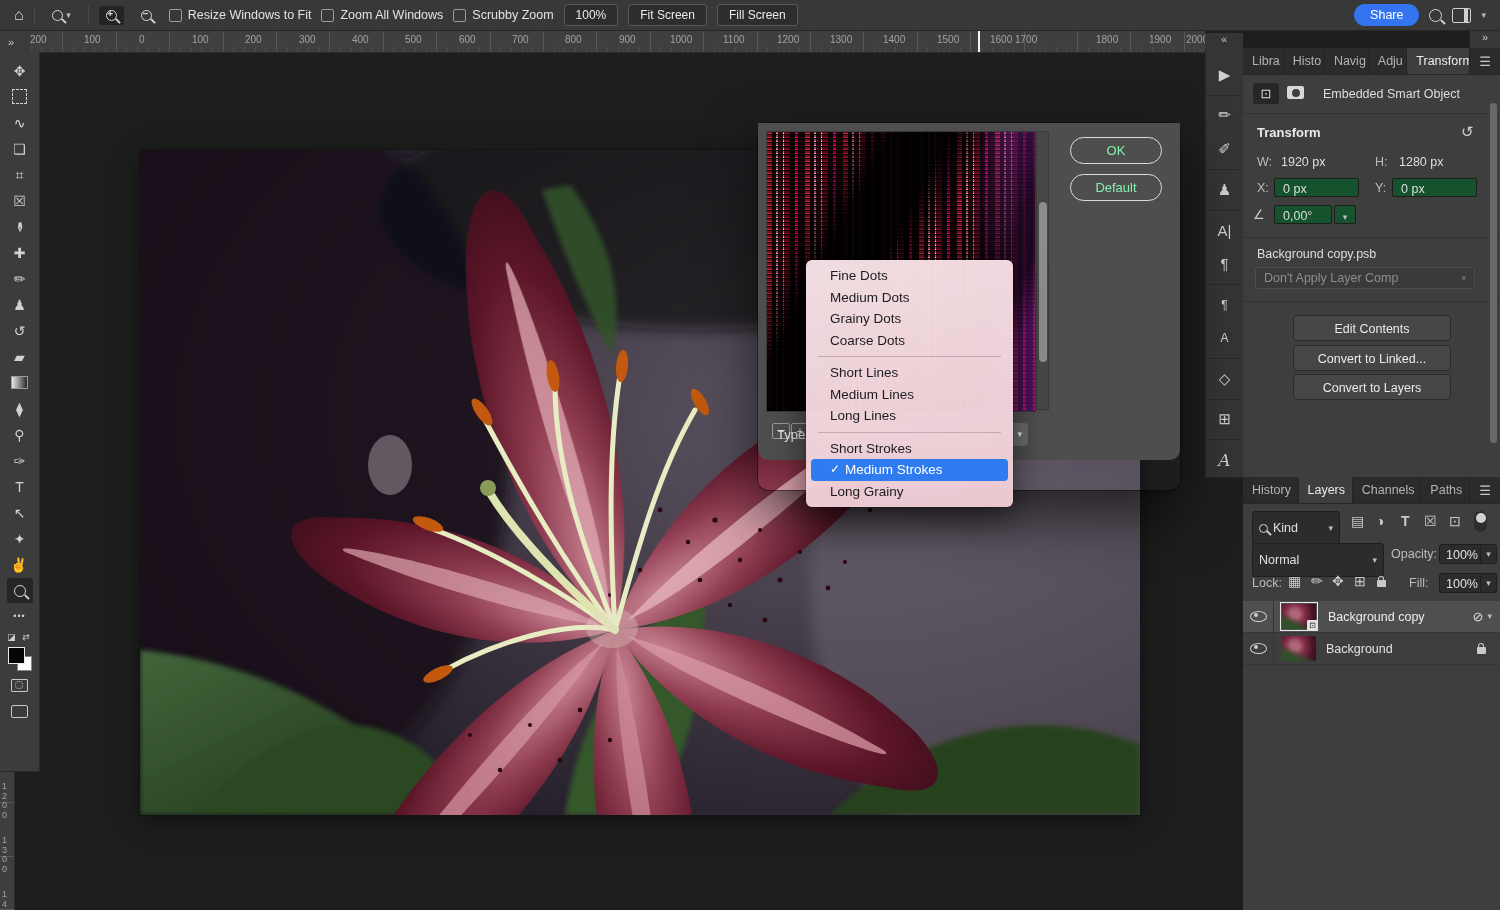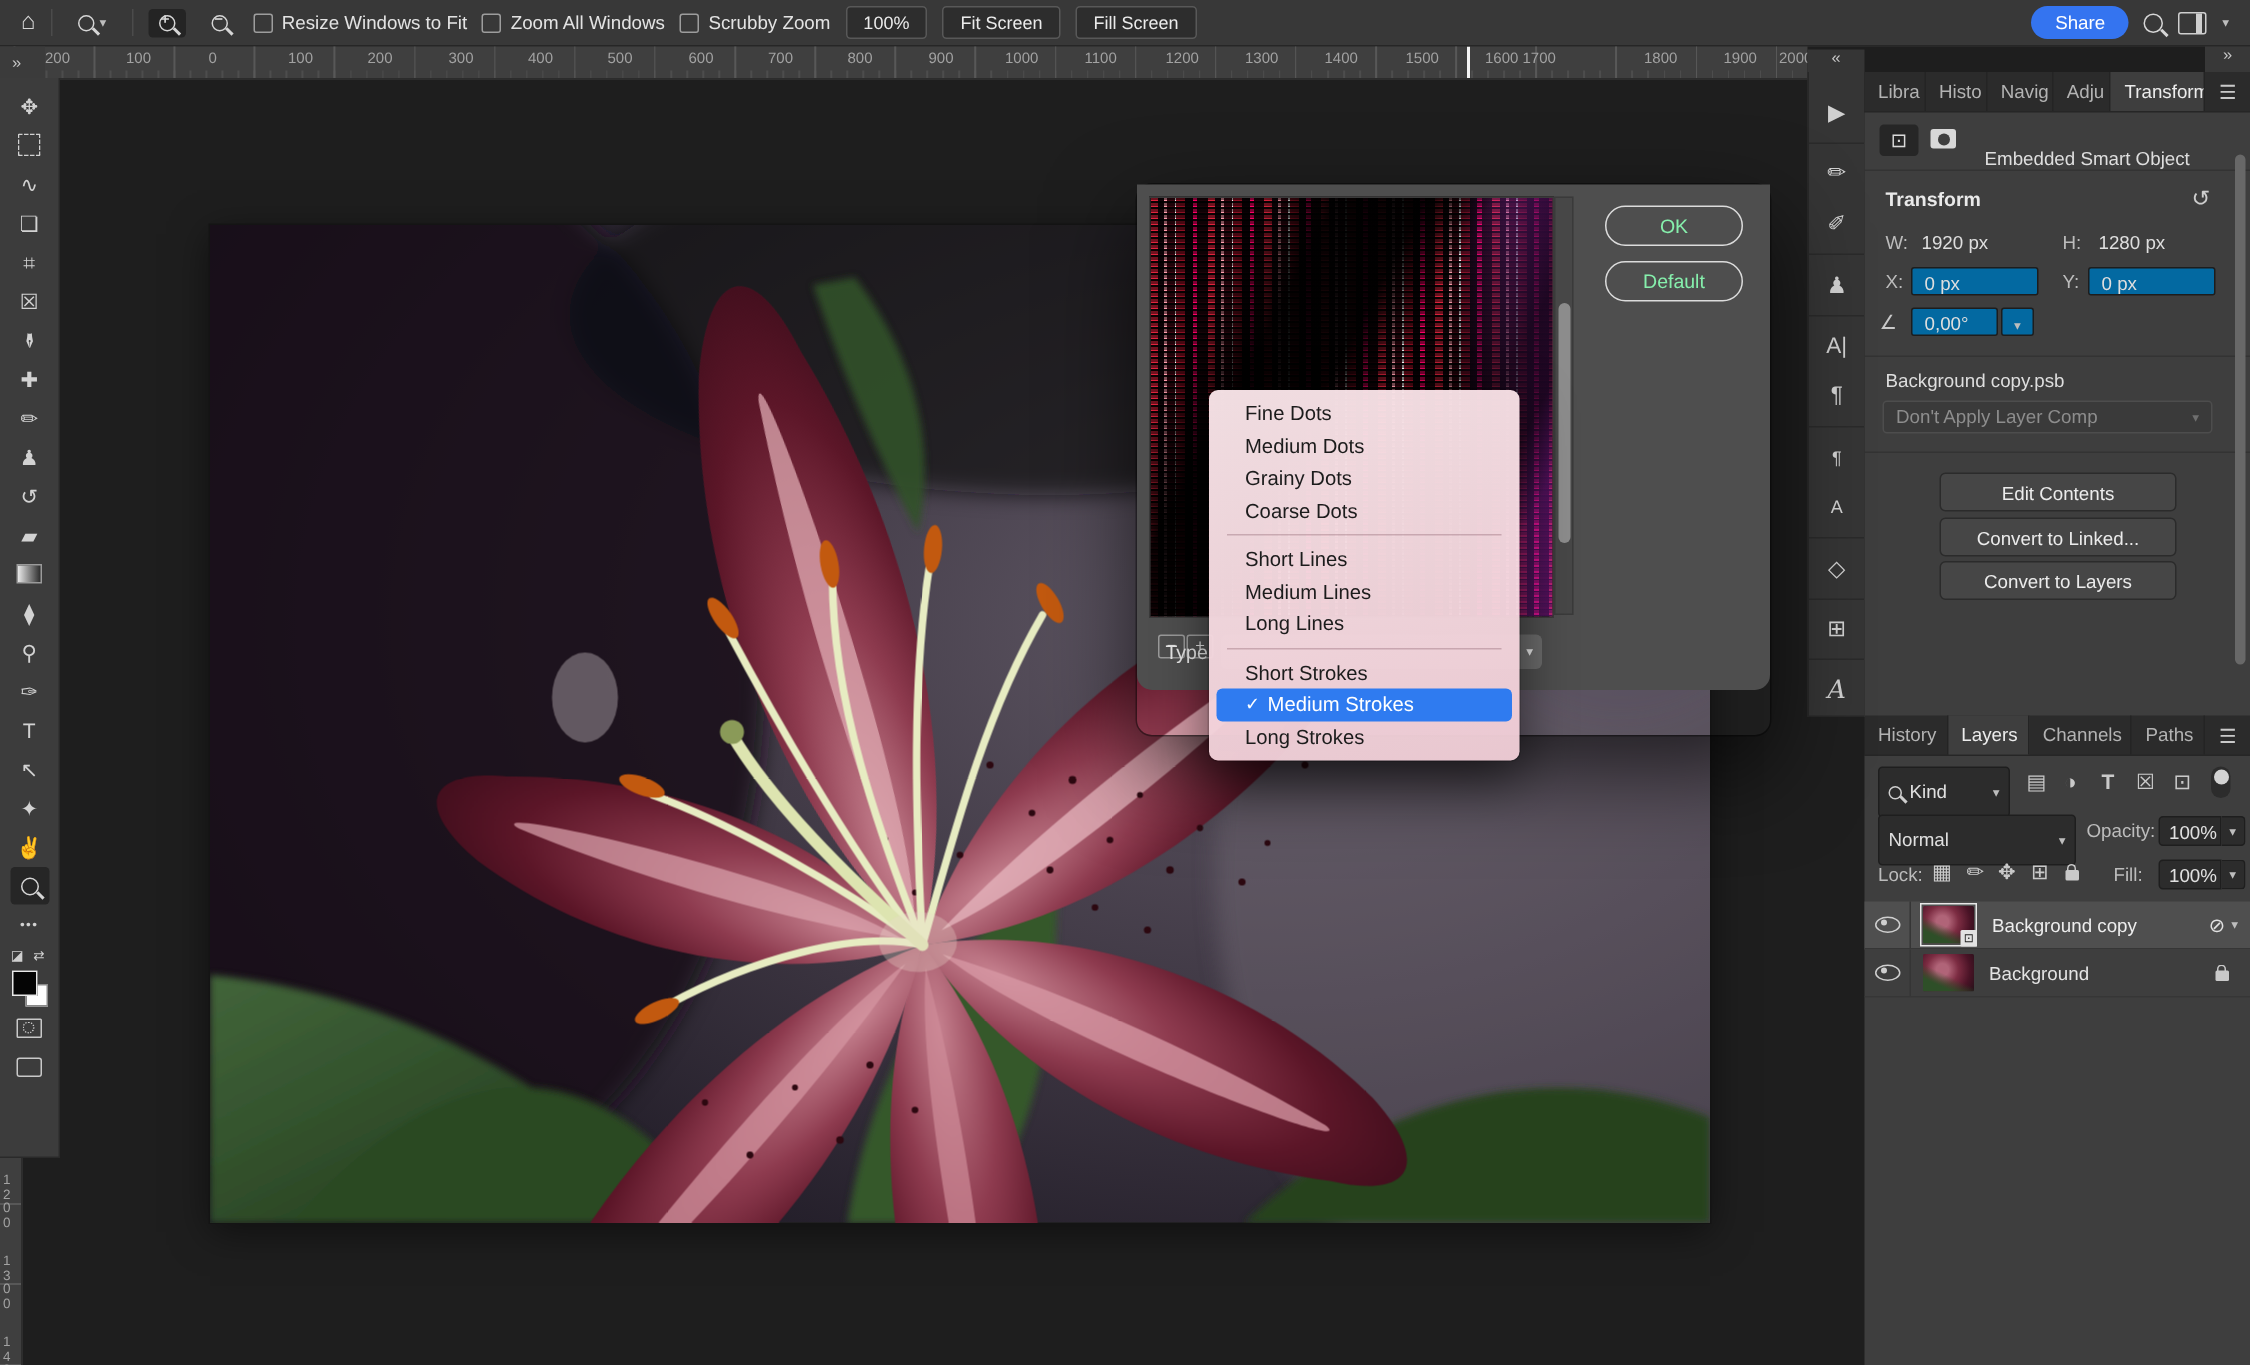--- a/index.html
+++ b/index.html
@@ -63,21 +63,21 @@
   .collapseR{left:1470px;top:31px;width:30px;height:17px;color:#c9c9c9;font-size:11px;display:flex;justify-content:center;background:#383838}
   
   .ptabs{display:flex;align-items:stretch;background:#2b2b2b;height:26px;border-bottom:1px solid #262626}
   .ptab{display:flex;align-items:center;padding:0 9px;color:#b3b3b3;font-size:12.5px;border-right:1px solid #242424;
         white-space:nowrap;overflow:hidden}
   .ptab.active{background:#3e3e3e;color:#ececec}
   .phamb{margin-left:auto;display:flex;align-items:center;padding:0 9px;color:#c9c9c9;font-size:13px}
   .pbody{background:#3e3e3e}
   .plabel{color:#bcbcbc;font-size:12.5px}
   .pvalue{color:#dedede;font-size:12.5px}
-  .pin{background:#0369a1;border:1px solid #1d1d1d;border-radius:2px;height:19px;line-height:20px;
+  .pin{background:#14532d;border:1px solid #1d1d1d;border-radius:2px;height:19px;line-height:20px;
        padding:0 8px;color:#dedede;font-size:12.5px;box-sizing:border-box}
   .pdiv{height:1px;background:#333}
   .pbtn{display:block;width:158px;height:26px;background:#464646;border:1px solid #2b2b2b;border-radius:4px;
         color:#ebebeb;font-size:12.5px;text-align:center;line-height:24px;margin:0 auto}
   .dsel{background:#3a3a3a;border:1px solid #4d4d4d;border-radius:3px;height:22px;line-height:22px;color:#8d8d8d;
         font-size:12.5px;padding:0 8px;display:flex;align-items:center;box-sizing:border-box}
   .iconbtn{width:26px;height:21px;display:flex;align-items:center;justify-content:center;border-radius:3px;color:#d9d9d9;font-size:13px}
   .iconbtn.active{background:#262626}
   .masksym{width:17px;height:13px;background:#d8d8d8;border-radius:2px;position:relative;display:inline-block}
   .masksym::after{content:"";position:absolute;left:4.5px;top:2.5px;width:8px;height:8px;background:#3e3e3e;border-radius:50%}
@@ -456,21 +456,21 @@
     <span class="ptab" style="max-width:38px">Navig</span>
     <span class="ptab" style="max-width:36px">Adju</span>
     <span class="ptab active">Transform</span>
     <span class="phamb">☰</span>
   </div>
   <div class="pbody" style="height:403px;position:relative">
     <span class="iconbtn active" style="position:absolute;left:10px;top:8px">
         <span>⊡</span>
       </span>
     <span style="position:absolute;left:44px;top:11px" class="masksym"></span>
-    <span class="pvalue" style="position:absolute;left:80px;top:24px">Embedded Smart Object</span>
+    <span class="pvalue" style="position:absolute;left:80px;top:12px">Embedded Smart Object</span>
     <div class="pdiv" style="position:absolute;left:0;top:38px;width:100%"></div>
     <span style="position:absolute;left:14px;top:50px;font-weight:bold;color:#e9e9e9">Transform</span>
     <span style="position:absolute;left:218px;top:48px;color:#cdcdcd;font-size:15px">↺</span>
     <span class="plabel" style="position:absolute;left:14px;top:80px">W:</span>
     <span class="pvalue" style="position:absolute;left:38px;top:80px">1920 px</span>
     <span class="plabel" style="position:absolute;left:132px;top:80px">H:</span>
     <span class="pvalue" style="position:absolute;left:156px;top:80px">1280 px</span>
     <span class="plabel" style="position:absolute;left:14px;top:106px">X:</span>
     <span class="pin" style="position:absolute;left:31px;top:103px;width:85px">0 px</span>
     <span class="plabel" style="position:absolute;left:132px;top:106px">Y:</span>
@@ -586,14 +586,14 @@
   <div class="msep"></div>
   <div class="mitem">Short Lines</div>
   <div class="mitem">Medium Lines</div>
   <div class="mitem">Long Lines</div>
   <div class="msep"></div>
   <div class="mitem">Short Strokes</div>
   <div class="mitem sel">
     <span class="mcheck">✓</span>
     <span>Medium Strokes</span>
   </div>
-  <div class="mitem">Long Strokes</div>
+  <div class="mitem">Long Grainy</div>
 </div>
 
 </body></html>

